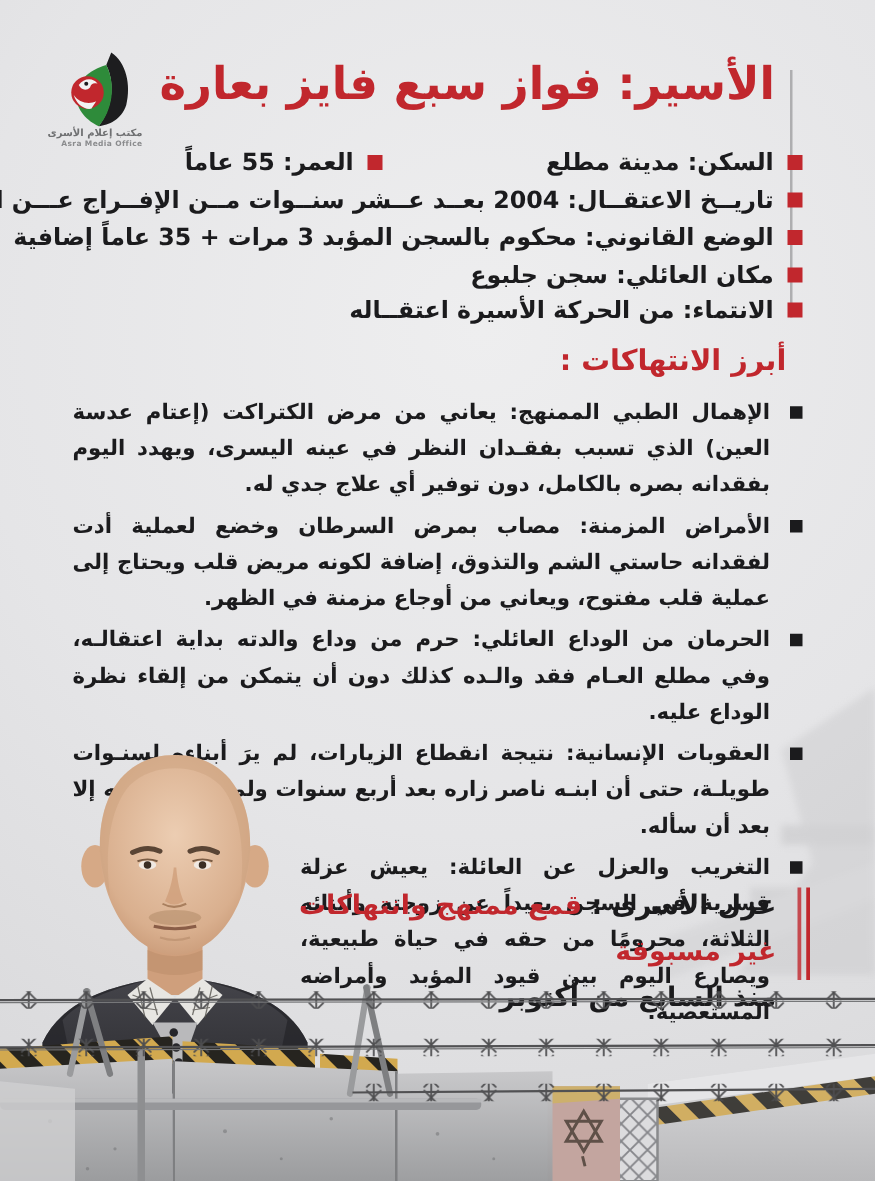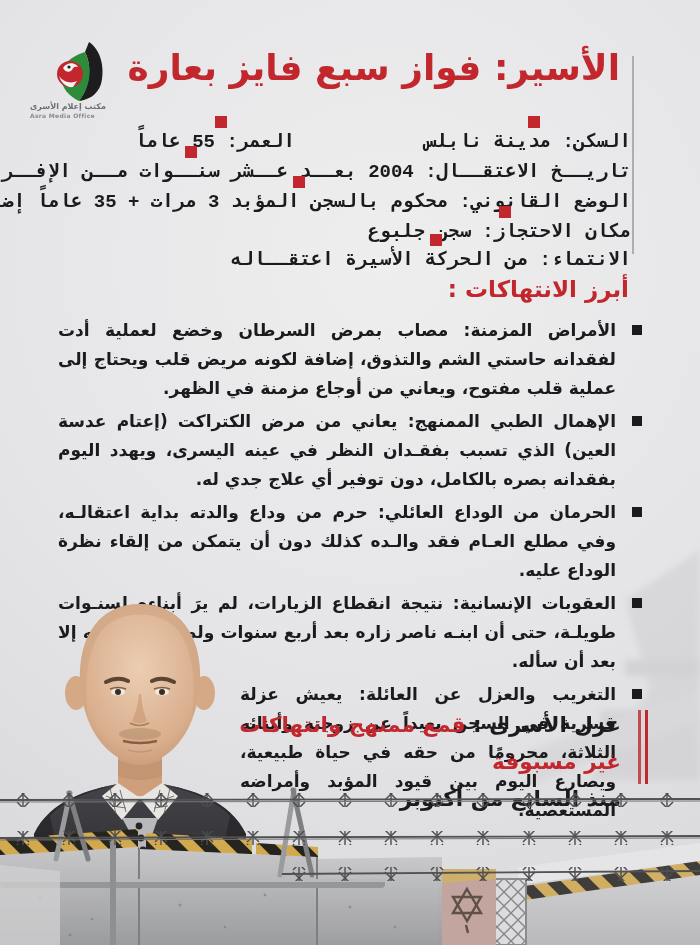--- a/index.html
+++ b/index.html
@@ -3,29 +3,29 @@
 <meta charset="utf-8">
 <style>
   html,body{margin:0;padding:0;background:#888;}
   .poster{
     position:relative;width:700px;height:945px;overflow:hidden;
     background:radial-gradient(130% 95% at 55% 28%, #eeeeef 0%, #e5e5e7 45%, #d3d3d5 100%);
     font-family:"DejaVu Sans","Liberation Sans",sans-serif;
     font-weight:700;color:#1b1b1d;direction:rtl;
   }
   
-  .logo{position:absolute;left:30px;top:40px;width:84px;text-align:left;}
+  .logo{position:absolute;left:30px;top:40px;width:84px;text-align:right;}
   .logo svg{display:block;margin:0 auto;}
   .logo-ar{font-size:8px;color:#6f7072;line-height:10px;}
   .logo-en{font-size:6px;color:#8a8b8d;line-height:8px;letter-spacing:.3px;}
   
   .title{position:absolute;top:48px;right:80px;margin:0;font-size:36px;line-height:40px;color:#c1272d;}
   .vline{position:absolute;top:56px;right:66px;width:2px;height:198px;background:#aeaeb0;}
   
-  .info-line{position:absolute;right:58px;height:28px;display:flex;align-items:center;flex-direction:column;font-family:Liberation Mono, monospace;}
+  .info-line{position:absolute;right:58px;height:28px;display:flex;align-items:center;flex-direction:row;}
   .sqr{width:12px;height:12px;background:#c1272d;flex:0 0 auto;}
   .info-text{font-size:19px;line-height:28px;margin-right:11px;white-space:nowrap;}
   .i-row1a{top:116px;}
   .i-age{top:116px;right:394px;}
   .i-row2{top:146px;}
   .i-row3{top:176px;text-align:right;}
   .i-row4{top:206px;}
   .i-row5{top:234px;}
   
   .v-heading{position:absolute;top:276px;right:71px;margin:0;font-size:23px;color:#c1272d;}
@@ -72,52 +72,52 @@
       </svg>
       <div class="logo-ar">مكتب إعلام الأسرى</div>
       <div class="logo-en">Asra Media Office</div>
     </div>
 
     <h1 class="title">الأسير: فواز سبع فايز بعارة</h1>
     <div class="vline"></div>
 
     <div class="info-line i-row1a">
       <span class="sqr"></span>
-      <span class="info-text">السكن: مدينة نابلس</span>
+      <span class="info-text">السكن: مدينة مطلع</span>
     </div>
     <div class="info-line i-age">
       <span class="sqr"></span>
       <span class="info-text">العمر: 55 عاماً</span>
     </div>
     <div class="info-line i-row2">
       <span class="sqr"></span>
       <span class="info-text">تاريــخ الاعتقــال: 2004 بعــد عــشر سنــوات مــن الإفــراج عـــن اعتقــاله الأول</span>
     </div>
     <div class="info-line i-row3">
       <span class="sqr"></span>
       <span class="info-text">الوضع القانوني: محكوم بالسجن المؤبد 3 مرات + 35 عاماً إضافية</span>
     </div>
     <div class="info-line i-row4">
       <span class="sqr"></span>
-      <span class="info-text">مكان الاحتجاز: سجن جلبوع</span>
+      <span class="info-text">مكان العائلي: سجن جلبوع</span>
     </div>
     <div class="info-line i-row5">
       <span class="sqr"></span>
       <span class="info-text">الانتماء: من الحركة الأسيرة اعتقــاله</span>
     </div>
 
     <h2 class="v-heading">أبرز الانتهاكات :</h2>
     <ul class="violations">
       <li>
         <span class="vb"></span>
+        <span class="vt">الإهمال الطبي الممنهج: يعاني من مرض الكتراكت (إعتام عدسة العين) الذي تسبب بفقـدان النظر في عينه اليسرى، ويهدد اليوم بفقدانه بصره بالكامل، دون توفير أي علاج جدي له.</span>
+      </li>
+      <li>
+        <span class="vb"></span>
         <span class="vt">الأمراض المزمنة: مصاب بمرض السرطان وخضع لعملية أدت لفقدانه حاستي الشم والتذوق، إضافة لكونه مريض قلب ويحتاج إلى عملية قلب مفتوح، ويعاني من أوجاع مزمنة في الظهر.</span>
-      </li>
-      <li>
-        <span class="vb"></span>
-        <span class="vt">الإهمال الطبي الممنهج: يعاني من مرض الكتراكت (إعتام عدسة العين) الذي تسبب بفقـدان النظر في عينه اليسرى، ويهدد اليوم بفقدانه بصره بالكامل، دون توفير أي علاج جدي له.</span>
       </li>
       <li>
         <span class="vb"></span>
         <span class="vt">الحرمان من الوداع العائلي: حرم من وداع والدته بداية اعتقالـه، وفي مطلع العـام فقد والـده كذلك دون أن يتمكن من إلقاء نظرة الوداع عليه.</span>
       </li>
       <li>
         <span class="vb"></span>
         <span class="vt">العقوبات الإنسانية: نتيجة انقطاع الزيارات، لم يرَ أبناءه لسنـوات طويلـة، حتى أن ابنـه ناصر زاره بعد أربع سنوات ولم يتعرف عليه إلا بعد أن سأله.</span>
       </li>
       <li class="narrow">

